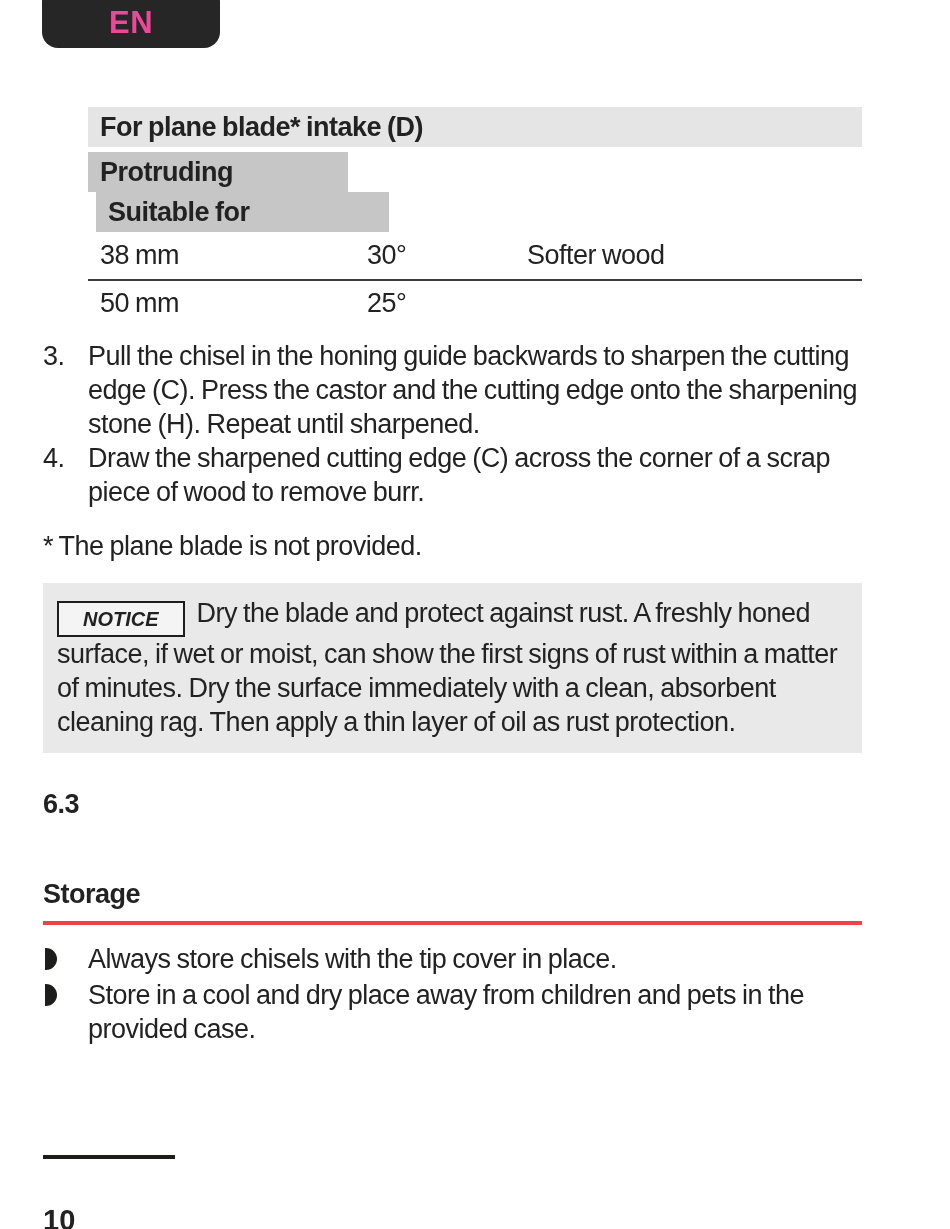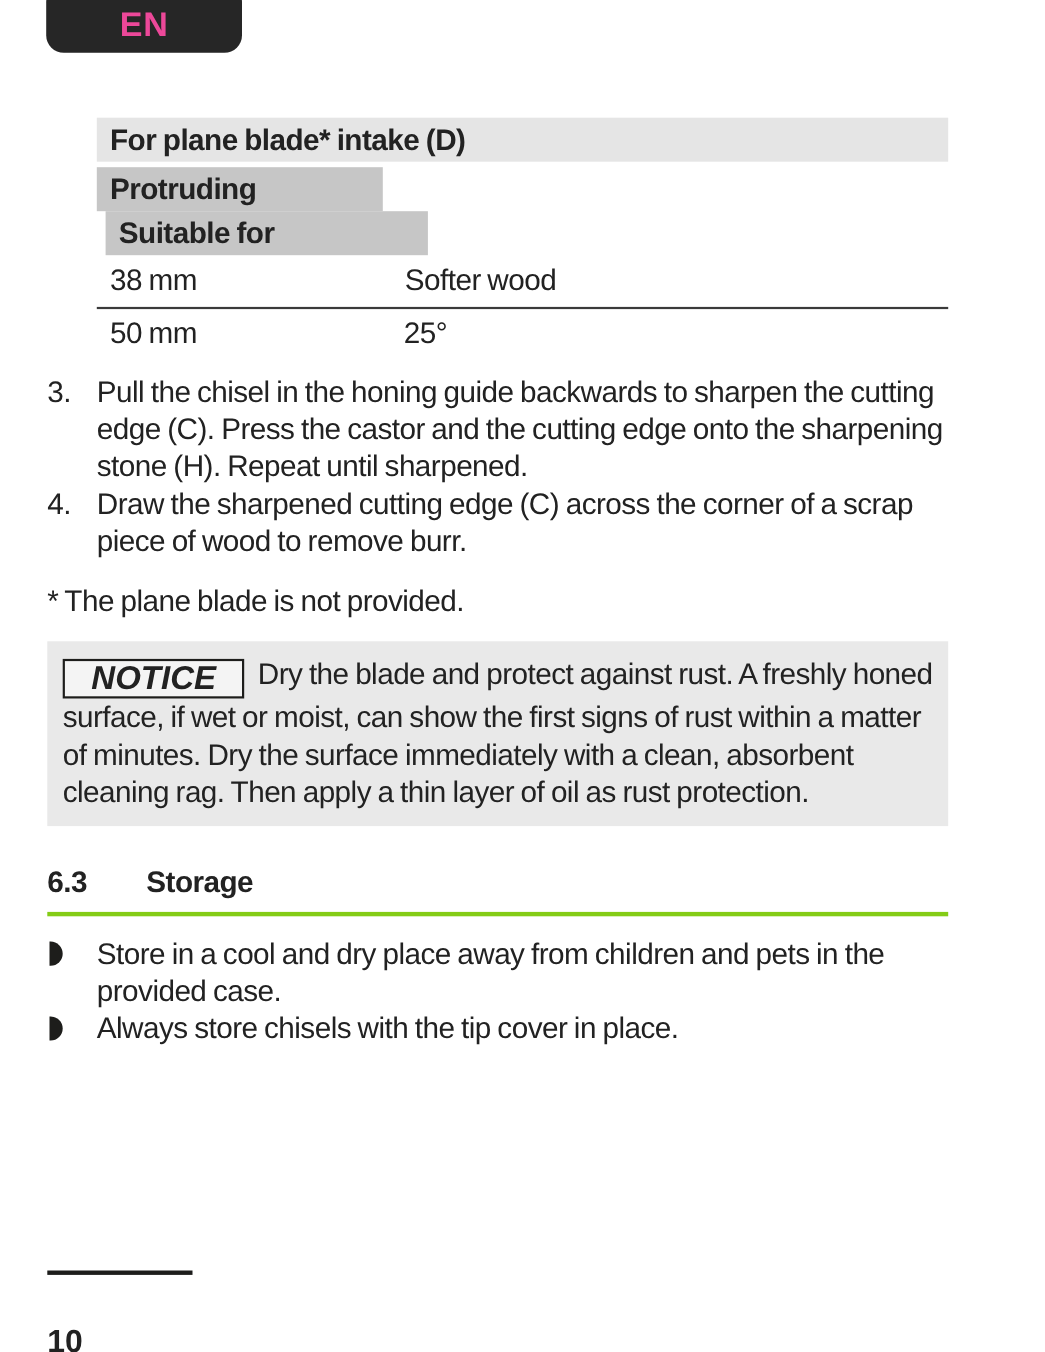--- a/index.html
+++ b/index.html
@@ -77,35 +77,36 @@
     padding: 13px 14px 14px 14px;
     width: 819px;
   }
   .notice-text { line-height: 34px; }
   .notice-label {
     display: inline-block;
     border: 2px solid #1d1d1b;
     background: #f4f4f4;
     font-weight: bold;
     font-style: italic;
-    font-size: 30px;
+    font-size: 20px;
     line-height: 30px;
     padding: 1px 24px;
     margin-right: 12px;
     vertical-align: -4px;
     letter-spacing: 0;
   }
 
   
   .section-heading {
     margin-top: 36px;
     display: flex;
     font-weight: bold;
     padding-bottom: 11px;
-    border-bottom: 4px solid #84cc16;
+    border-bottom: 4px solid #ef4444;
+    flex-direction: column;
   }
   .sec-num { width: 90px; flex: 0 0 90px; }
 
   
   .bullets { margin-top: 17px; }
   .bullet-row { display: flex; line-height: 34px; }
   .bullet-cell { width: 45px; flex: 0 0 45px; }
   .bullet-glyph {
     display: inline-block;
     width: 12px; height: 22px;
@@ -141,20 +142,21 @@
 <div class="content">
 
   <div class="spec-table">
     <div class="tbl-title">For plane blade* intake (D)</div>
     <div class="tbl-head">
       <div class="cell c1">Protruding</div>
       <div class="cell c3">Suitable for</div>
     </div>
     <div class="tbl-row">
       <div class="cell c1">38 mm</div>
+      <div class="cell c2">30°</div>
       <div class="cell c3">Softer wood</div>
     </div>
     <div class="tbl-row second">
       <div class="cell c1">50 mm</div>
       <div class="cell c2">25°</div>
     </div>
   </div>
 
   <div class="steps">
     <div class="step">
@@ -174,24 +176,24 @@
   </div>
 
   <div class="section-heading">
     <div class="sec-num">6.3</div>
     <div class="sec-title">Storage</div>
   </div>
 
   <div class="bullets">
     <div class="bullet-row">
       <div class="bullet-cell"><span class="bullet-glyph"></span></div>
-      <div class="bullet-text">Store in a cool and dry place away from children and pets in the provided case.</div>
+      <div class="bullet-text">Always store chisels with the tip cover in place.</div>
     </div>
     <div class="bullet-row">
       <div class="bullet-cell"><span class="bullet-glyph"></span></div>
-      <div class="bullet-text">Always store chisels with the tip cover in place.</div>
+      <div class="bullet-text">Store in a cool and dry place away from children and pets in the provided case.</div>
     </div>
   </div>
 
 </div>
 
 <div class="footer-rule"></div>
 <div class="page-number">10</div>
 
 </body></html>

